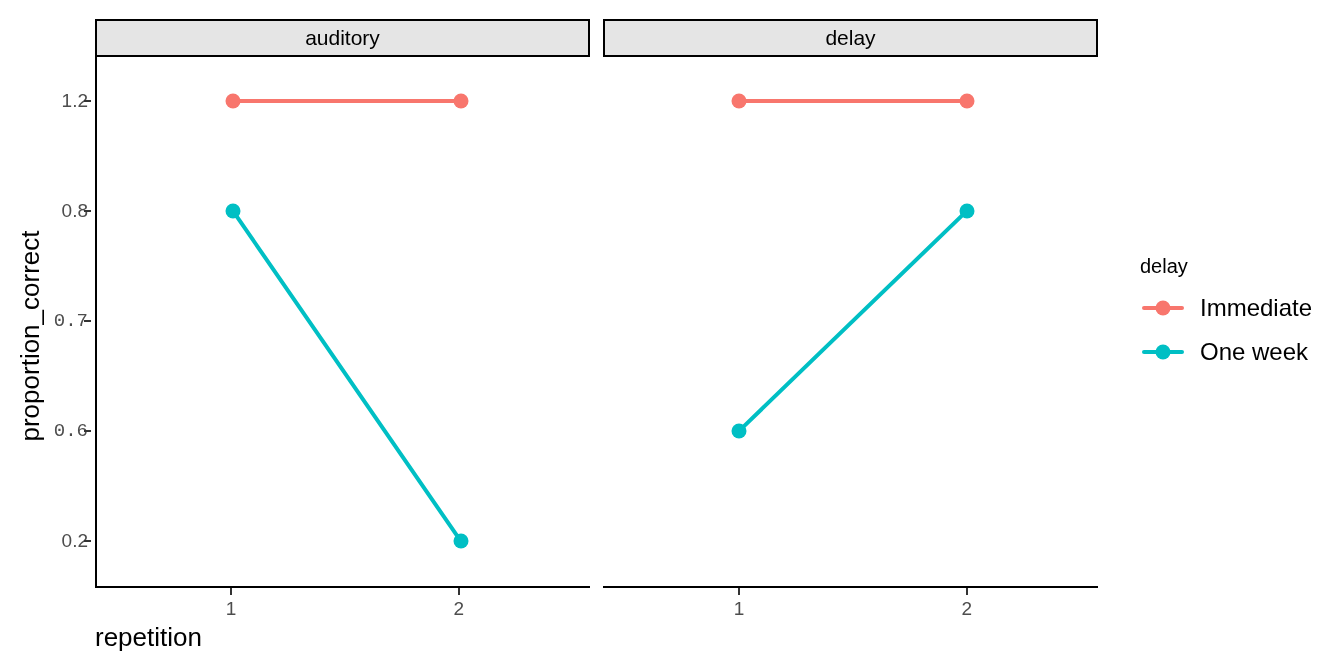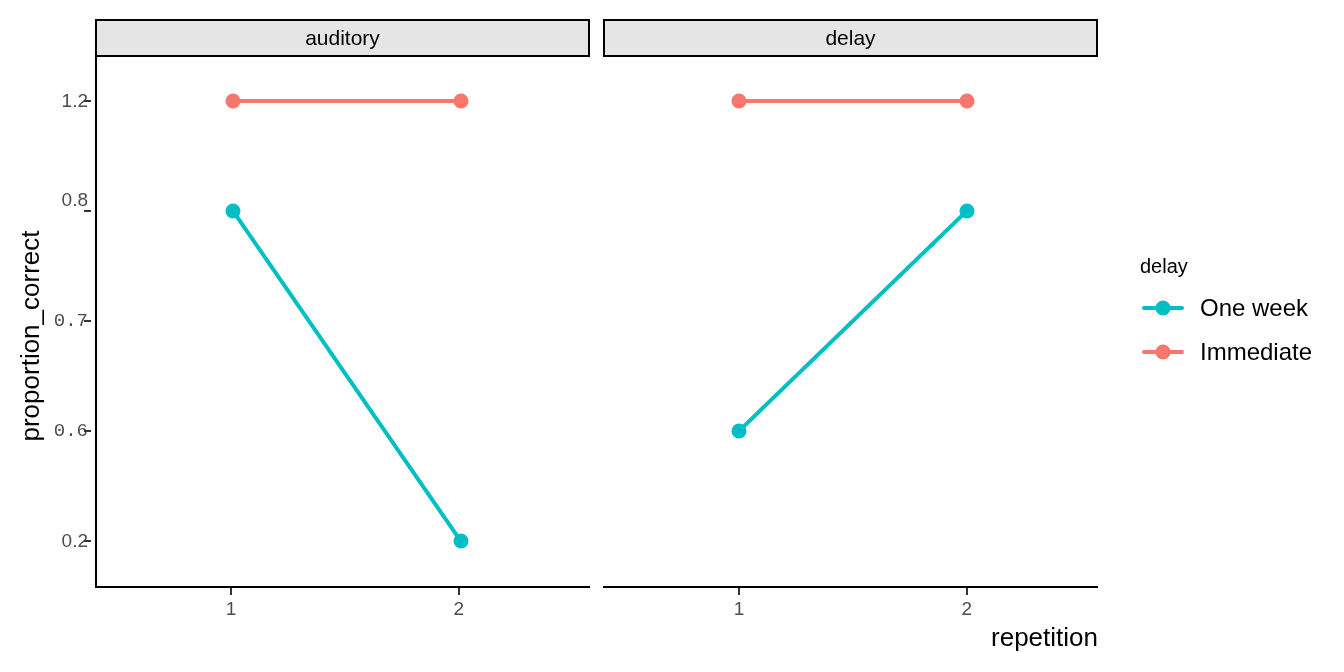--- a/index.html
+++ b/index.html
@@ -41,21 +41,21 @@
     color: #000;
     white-space: nowrap;
   }
 
   
   .x-axis-title {
     position: absolute;
     left: 95px;
     top: 622px;
     width: 1003px;
-    text-align: right;
+    text-align: left;
     font-size: 26px;
     color: #000;
   }
 
   
   .y-tick-label {
     position: absolute;
     right: 0;
     width: 52px;
     text-align: right;
@@ -201,21 +201,21 @@
 
   <div class="y-axis-title">proportion_correct</div>
 
   <div class="y-ticks-col" id="y-ticks">
       <div class="y-tick-label" style="top: 541px;">0.2</div>
       <div class="y-tick-mark" style="top: 541px;"></div>
       <div class="y-tick-label" style="top: 431px; font-family: Liberation Mono, monospace;">0.6</div>
       <div class="y-tick-mark" style="top: 431px;"></div>
       <div class="y-tick-label" style="top: 321px; font-family: Liberation Mono, monospace;">0.7</div>
       <div class="y-tick-mark" style="top: 321px;"></div>
-      <div class="y-tick-label" style="top: 200px;">0.8</div>
+      <div class="y-tick-label" style="top: 211px;">0.8</div>
       <div class="y-tick-mark" style="top: 211px;"></div>
       <div class="y-tick-label" style="top: 101px;">1.2</div>
       <div class="y-tick-mark" style="top: 101px;"></div>
     </div>
 
   <div id="facets">
       <div class="facet facet-left" style="left: 95px; width: 495px;">
         <div class="facet-strip" style="width: 495px;">auditory</div>
         <div class="panel" style="width: 495px; height: 530.5px;">
           <div class="panel-inner">
@@ -251,28 +251,28 @@
       </div>
     </div>
 
   <div class="x-axis-title">repetition</div>
 
   <div class="legend">
     <div class="legend-title">delay</div>
     <div id="legend-items">
         <div class="legend-item">
           <div class="legend-key">
+            <div class="legend-key-line" style="background: rgb(248, 118, 109);"></div>
+            <div class="legend-key-dot" style="background: rgb(248, 118, 109);"></div>
+          </div>
+          <div class="legend-label">Immediate</div>
+        </div>
+        <div class="legend-item">
+          <div class="legend-key">
             <div class="legend-key-line" style="background: rgb(0, 191, 196);"></div>
             <div class="legend-key-dot" style="background: rgb(0, 191, 196);"></div>
           </div>
           <div class="legend-label">One week</div>
         </div>
-        <div class="legend-item">
-          <div class="legend-key">
-            <div class="legend-key-line" style="background: rgb(248, 118, 109);"></div>
-            <div class="legend-key-dot" style="background: rgb(248, 118, 109);"></div>
-          </div>
-          <div class="legend-label">Immediate</div>
-        </div>
       </div>
   </div>
 
 </div>
 
 </body></html>

